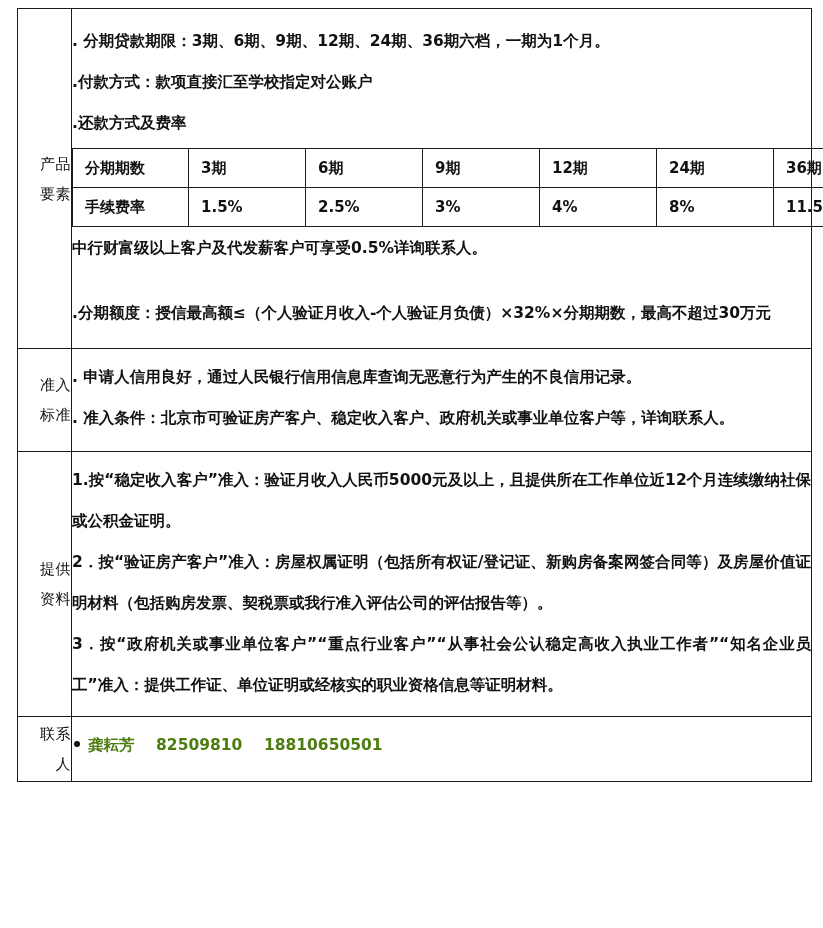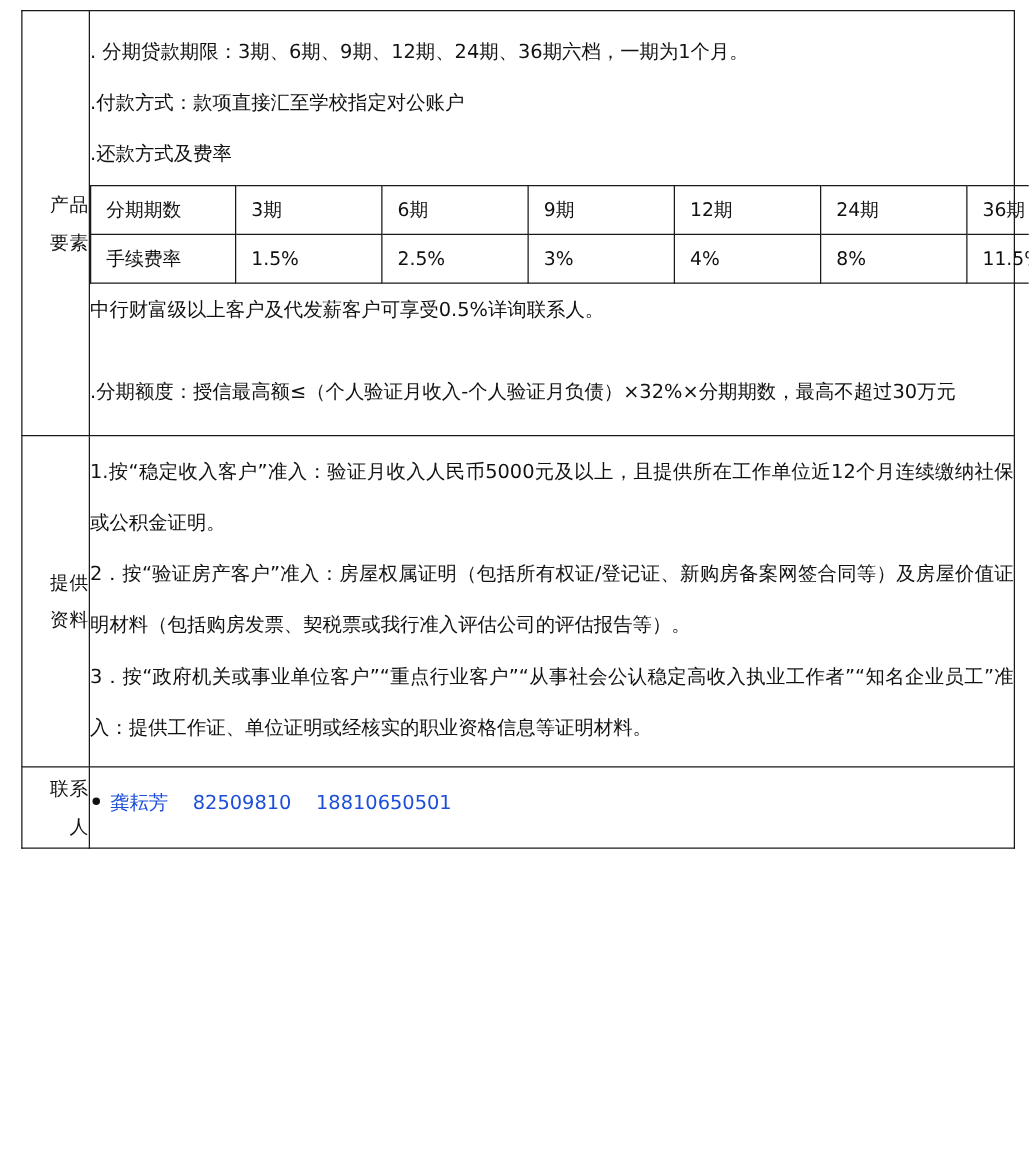--- a/index.html
+++ b/index.html
@@ -43,20 +43,21 @@
     padding: 0 2px;
   }
   td.label-cell .lbl-line {
     display: block;
     white-space: nowrap;
     text-align: right;
   }
   td.body-cell {
     padding: 10px 10px 10px 10px;
     vertical-align: top;
+    font-weight: bold;
   }
   p.para {
     margin: 0 0 0 0;
     font-size: 15.5px;
     line-height: 41px;
     color: #111;
     text-align: justify;
     text-justify: inter-ideograph;
     white-space: normal;
   }
@@ -88,21 +89,21 @@
   table.rates td.c6 { width: 104px; }
 
   .row-products .body-cell { padding-top: 12px; padding-bottom: 14px; }
   .row-criteria .body-cell { padding-top: 8px; padding-bottom: 12px; }
   .row-materials .body-cell { padding-top: 8px; padding-bottom: 10px; }
   .row-contact .body-cell { padding-top: 14px; padding-bottom: 22px; }
 
   .bullet-line {
     font-size: 15.5px;
     line-height: 28px;
-    color: #1d4ed8;
+    color: #4d7c0f;
     white-space: pre;
   }
   .bullet-dot {
     display: inline-block;
     width: 6px;
     height: 6px;
     border-radius: 50%;
     background: #111;
     vertical-align: middle;
     margin: 0 8px 3px 2px;
@@ -148,20 +149,30 @@
               </tr>
             </tbody>
           </table>
 
           <p class="para tight">中行财富级以上客户及代发薪客户可享受0.5%详询联系人。</p>
           <div class="spacer-lg"></div>
           <p class="para">.分期额度：授信最高额≤（个人验证月收入-个人验证月负债）×32%×分期期数，最高不超过30万元</p>
         </td>
       </tr>
 
+      <tr class="row-criteria">
+        <td class="label-cell">
+          <span class="lbl-line">准入</span>
+          <span class="lbl-line">标准</span>
+        </td>
+        <td class="body-cell">
+          <p class="para">. 申请人信用良好，通过人民银行信用信息库查询无恶意行为产生的不良信用记录。</p>
+          <p class="para">. 准入条件：北京市可验证房产客户、稳定收入客户、政府机关或事业单位客户等，详询联系人。</p>
+        </td>
+      </tr>
 
       <tr class="row-materials">
         <td class="label-cell">
           <span class="lbl-line">提供</span>
           <span class="lbl-line">资料</span>
         </td>
         <td class="body-cell">
           <p class="para">1.按“稳定收入客户”准入：验证月收入人民币5000元及以上，且提供所在工作单位近12个月连续缴纳社保或公积金证明。</p>
           <p class="para">2．按“验证房产客户”准入：房屋权属证明（包括所有权证/登记证、新购房备案网签合同等）及房屋价值证明材料（包括购房发票、契税票或我行准入评估公司的评估报告等）。</p>
           <p class="para">3．按“政府机关或事业单位客户”“重点行业客户”“从事社会公认稳定高收入执业工作者”“知名企业员工”准入：提供工作证、单位证明或经核实的职业资格信息等证明材料。</p>

